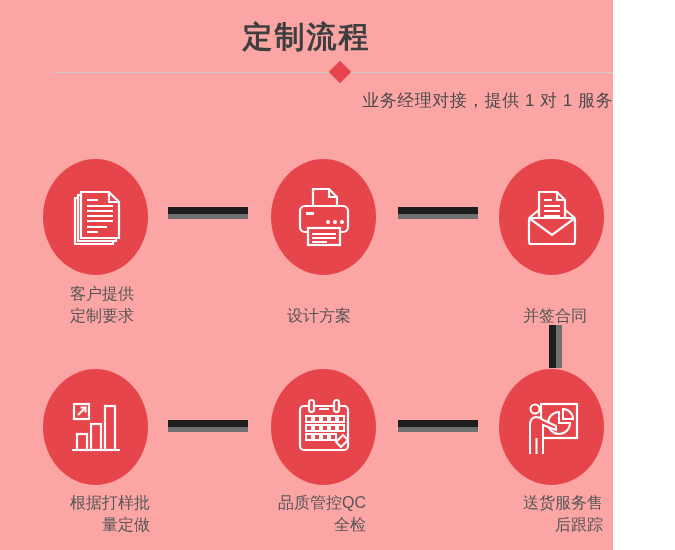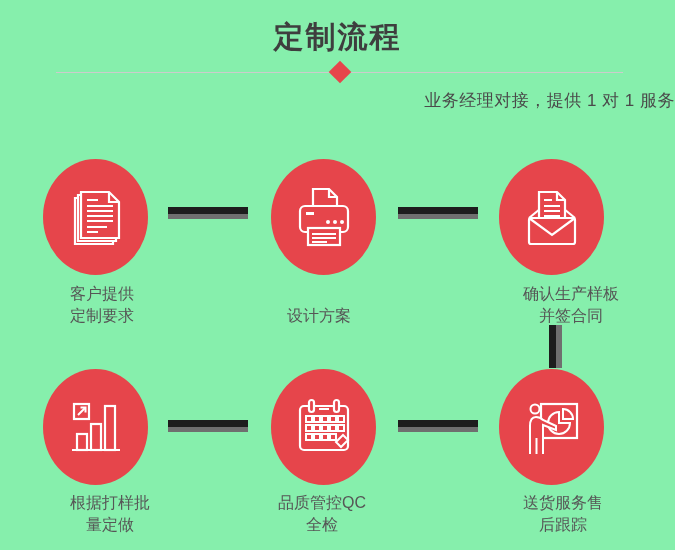--- a/index.html
+++ b/index.html
@@ -1,17 +1,17 @@
 <!DOCTYPE html>
 <html><head>
 <meta charset="utf-8">
 <style>
   html,body{margin:0;padding:0;background:#fff;}
   .canvas{
-    position:relative;width:675px;height:550px;background:#86efac;
+    position:relative;width:613px;height:550px;background:#fca5a5;
     font-family:"Liberation Sans","DejaVu Sans",sans-serif;overflow:hidden;
   }
   .title{
     position:absolute;top:17px;left:0;width:100%;text-align:center;
     font-size:30px;font-weight:bold;color:#3e3e3e;letter-spacing:2px;
   }
   .divider{position:absolute;top:72px;left:56px;width:567px;height:1px;background:#cccccc;}
   .diamond{
     position:absolute;top:64px;left:332px;width:16px;height:16px;
     background:#e6454b;transform:rotate(45deg);
@@ -19,21 +19,21 @@
   .subtitle{
     position:absolute;top:89px;left:0;width:100%;text-align:right;
     font-size:17px;color:#4a4a4a;letter-spacing:0.5px;
   }
   .circle{
     position:absolute;width:105px;height:116px;background:#e6454b;border-radius:50%;
     display:flex;align-items:center;justify-content:center;
   }
   .c1{left:43px;top:159px;} .c2{left:271px;top:159px;} .c3{left:499px;top:159px;}
   .c4{left:43px;top:369px;} .c5{left:271px;top:369px;} .c6{left:499px;top:369px;}
-  .label{position:absolute;font-size:16px;line-height:22px;color:#565656;text-align:center;}
+  .label{position:absolute;font-size:16px;line-height:22px;color:#565656;text-align:right;}
   .l1{left:70px;top:283px;}  .l2{left:287px;top:283px;} .l3{left:523px;top:283px;}
   .l4{left:70px;top:492px;}  .l5{left:278px;top:492px;} .l6{left:523px;top:492px;}
   .hbar{
     position:absolute;width:80px;height:12px;
     background:linear-gradient(to bottom,#1d1d1d 0 58%,#6f6f6f 58% 100%);
   }
   .h1a{left:168px;top:207px;} .h1b{left:398px;top:207px;}
   .h2a{left:168px;top:420px;} .h2b{left:398px;top:420px;}
   .vbar{
     position:absolute;left:549px;top:325px;width:13px;height:43px;
@@ -155,21 +155,21 @@
 
   <div class="label l1">
     <span>客户提供</span><br>
     <span>定制要求</span>
   </div>
   <div class="label l2">
     <br>
     <span>设计方案</span>
   </div>
   <div class="label l3">
-    <span>确认生产样板</span><br>
+    <br>
     <span>并签合同</span>
   </div>
   <div class="label l5">
     <span>品质管控QC</span><br>
     <span>全检</span>
   </div>
   <div class="label l4">
     <span>根据打样批</span><br>
     <span>量定做</span>
   </div>

